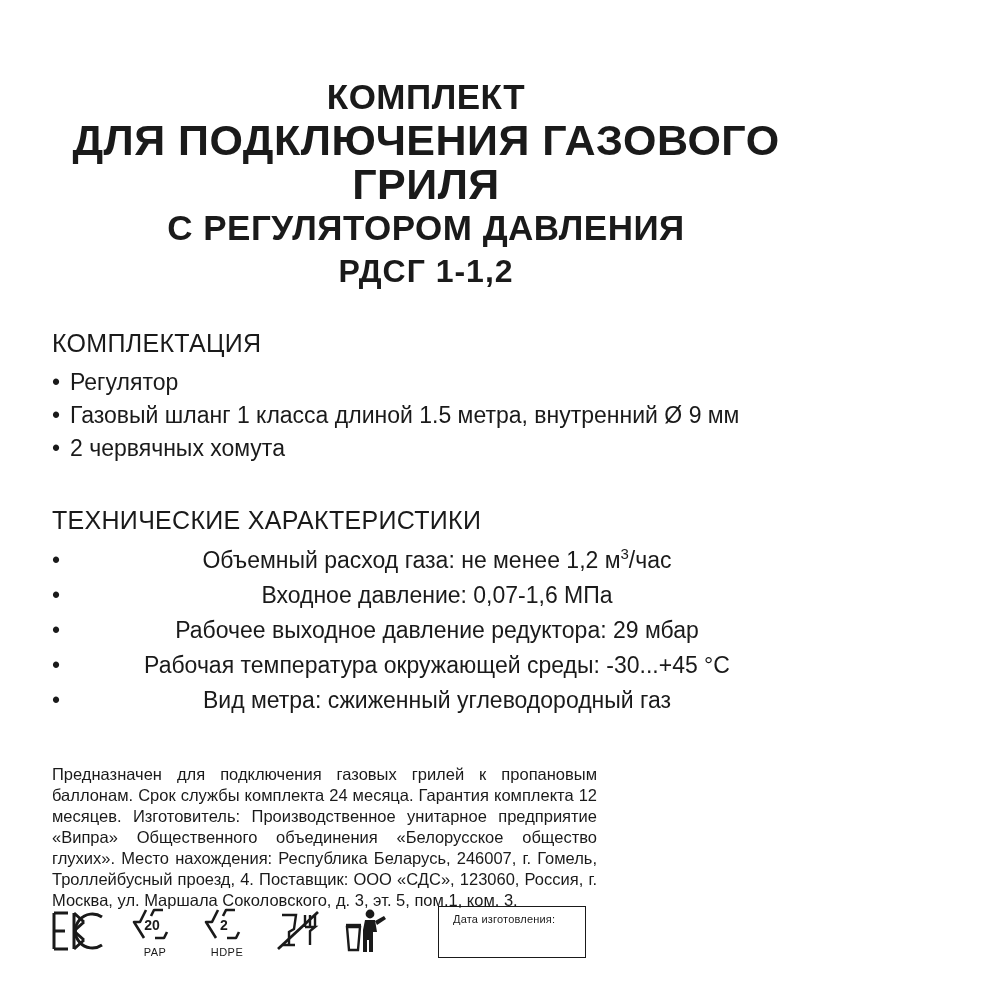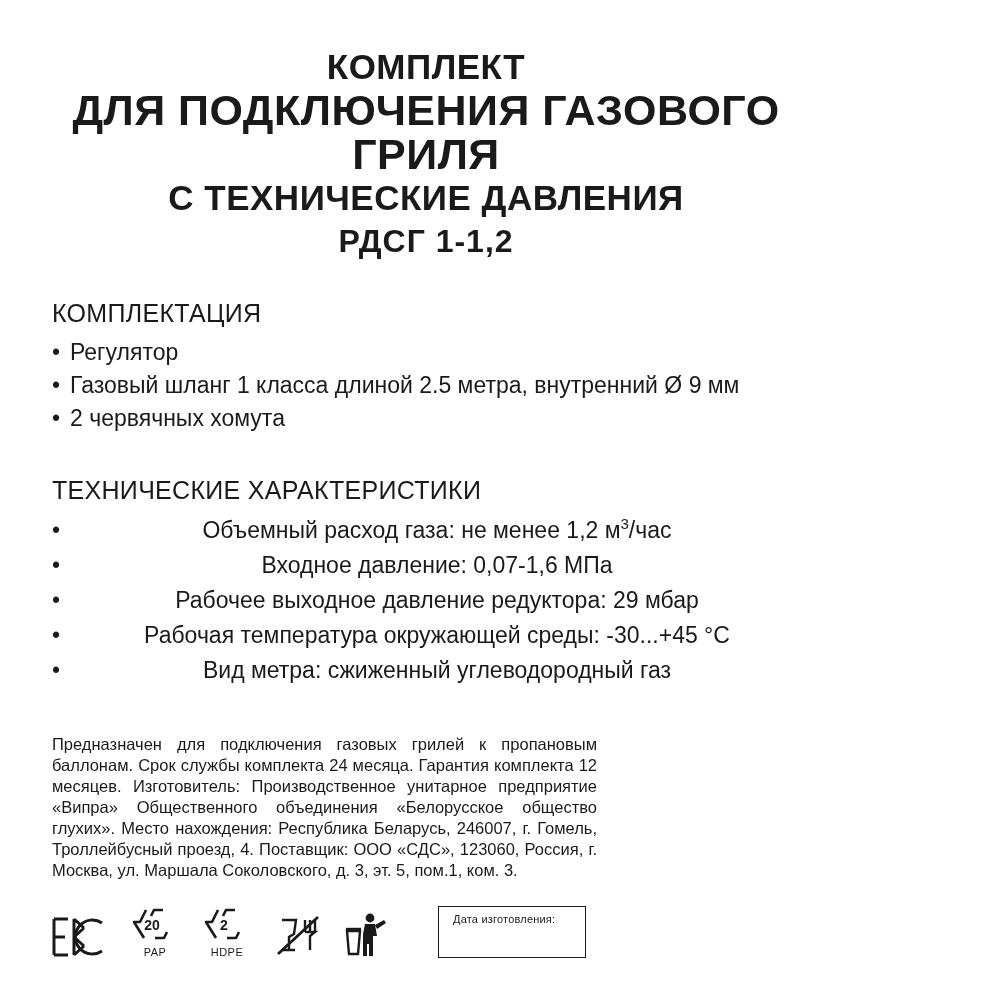--- a/index.html
+++ b/index.html
@@ -13,21 +13,21 @@
     font-family: "Liberation Sans", sans-serif;
     color: #1a1a1a;
     position: relative;
     overflow: hidden;
   }
 
   .page {
     width: 852px;
     height: 1000px;
     box-sizing: border-box;
-    padding: 36px 48px 20px 48px;
+    padding: 66px 48px 20px 48px;
     position: relative;
   }
 
   
   .title-block {
     text-align: center;
     font-weight: bold;
     letter-spacing: 0.5px;
     margin-top: 10px;
   }
@@ -106,21 +106,21 @@
   .fine-print p {
     margin: 0;
   }
 
   
   .footer {
     position: absolute;
     left: 50px;
     bottom: 42px;
     display: flex;
-    align-items: flex-end;
+    align-items: center;
     gap: 22px;
   }
   .icon-box {
     display: flex;
     flex-direction: column;
     align-items: center;
     justify-content: flex-end;
   }
   .icon-caption {
     font-size: 11px;
@@ -144,29 +144,29 @@
   }
 </style>
 </head>
 <body>
 
 <div class="page">
 
   <div class="title-block">
     <div class="title-line-1">КОМПЛЕКТ</div>
     <div class="title-line-2">ДЛЯ ПОДКЛЮЧЕНИЯ ГАЗОВОГО ГРИЛЯ</div>
-    <div class="title-line-3">С ТЕХНИЧЕСКИЕ ДАВЛЕНИЯ</div>
+    <div class="title-line-3">С РЕГУЛЯТОРОМ ДАВЛЕНИЯ</div>
     <div class="title-line-4">РДСГ 1-1,2</div>
   </div>
 
   <div class="section">
     <div class="section-heading">КОМПЛЕКТАЦИЯ</div>
     <ul class="bullet-list">
       <li class="bullet-item">Регулятор</li>
-      <li class="bullet-item">Газовый шланг 1 класса длиной 2.5 метра, внутренний Ø 9 мм</li>
+      <li class="bullet-item">Газовый шланг 1 класса длиной 1.5 метра, внутренний Ø 9 мм</li>
       <li class="bullet-item">2 червячных хомута</li>
     </ul>
   </div>
 
   <div class="section tech">
     <div class="section-heading">ТЕХНИЧЕСКИЕ ХАРАКТЕРИСТИКИ</div>
     <ul class="bullet-list">
       <li class="bullet-item"><span>Объемный расход газа: не менее 1,2 м</span><span class="sup">3</span><span>/час</span></li>
       <li class="bullet-item">Входное давление: 0,07-1,6 МПа</li>
       <li class="bullet-item">Рабочее выходное давление редуктора: 29 мбар</li>

